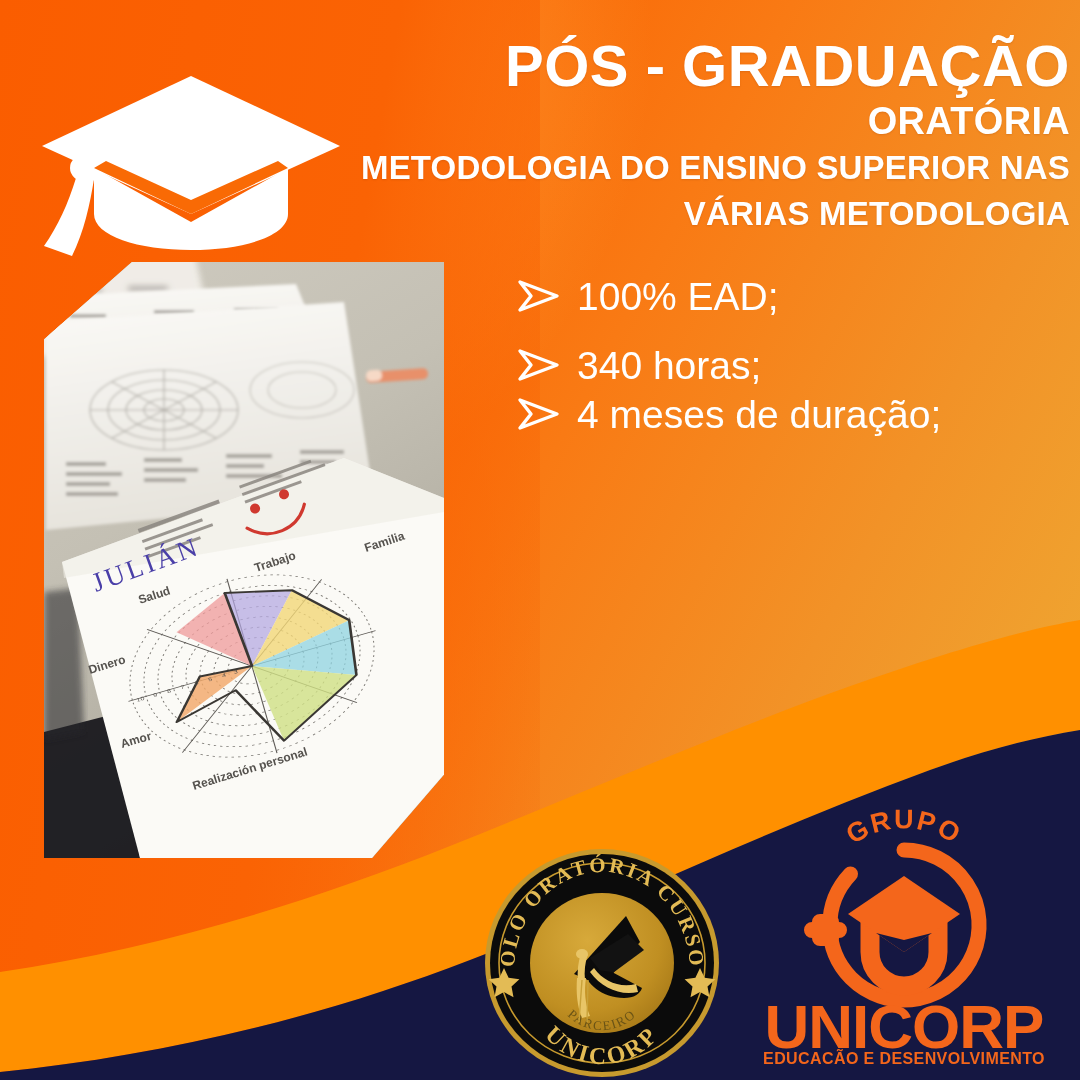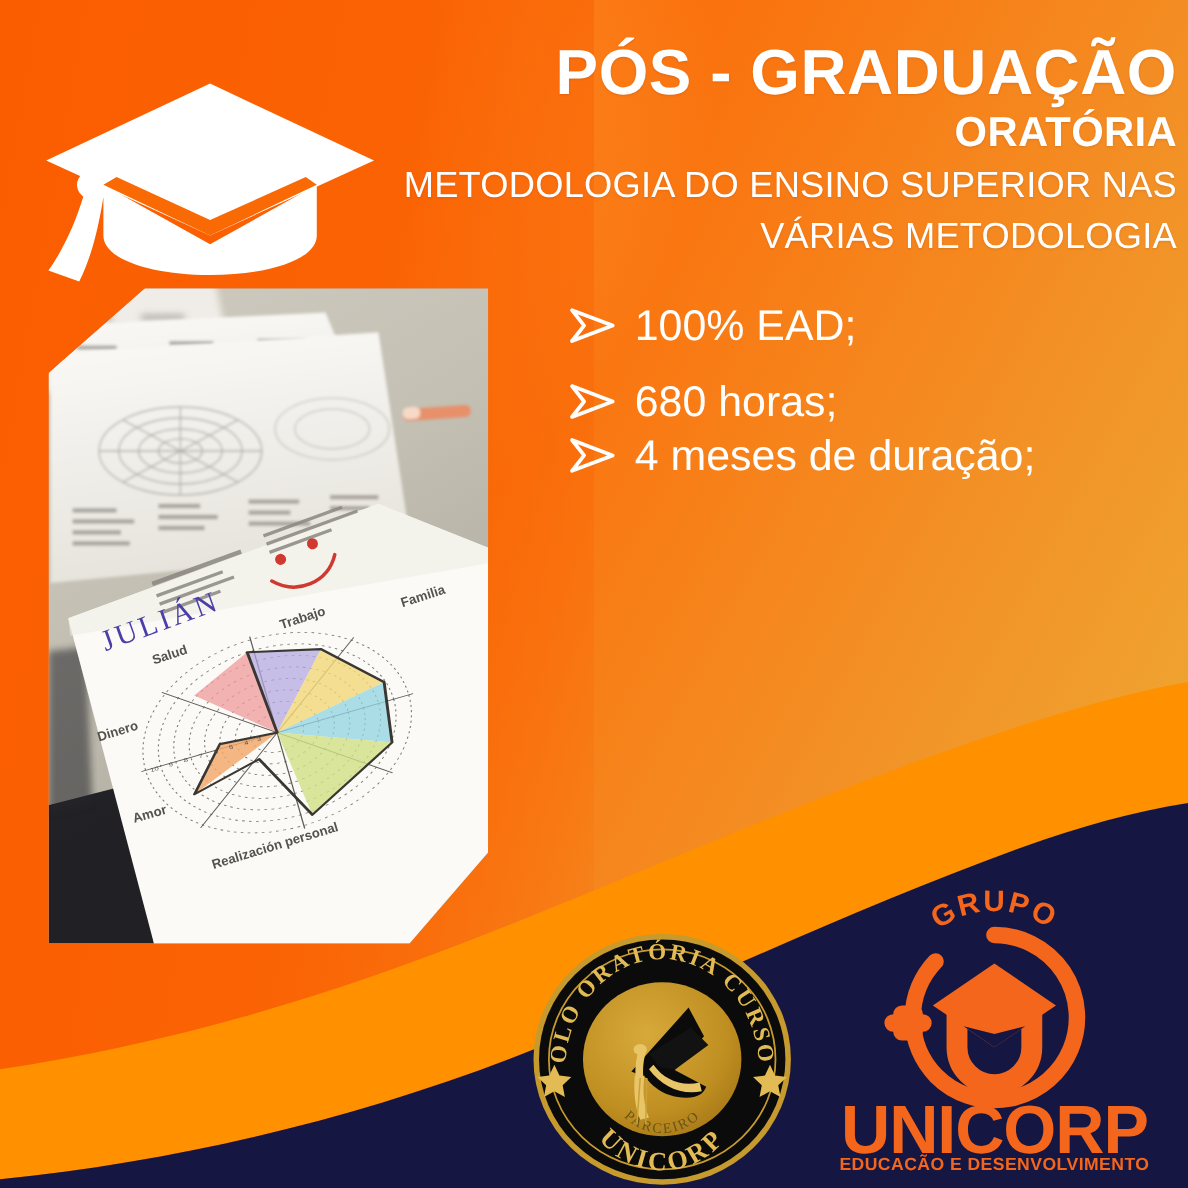--- a/index.html
+++ b/index.html
@@ -61,21 +61,21 @@
   }
   .h-main{
     font-size:58px;font-weight:bold;line-height:1.02;
     letter-spacing:.5px;margin:0;
   }
   .h-sub{
     font-size:38px;font-weight:bold;line-height:1.1;margin:6px 0 0 0;
     letter-spacing:.3px;
   }
   .h-course{
-    font-size:33px;font-weight:normal;line-height:1.28;margin:4px 0 0 0;
+    font-size:33px;font-weight:bold;line-height:1.28;margin:4px 0 0 0;
     letter-spacing:.2px;
   }
 
   
   .bullets{
     position:absolute;left:515px;top:276px;width:560px;
     color:#fff;
   }
   .bullet{
     display:flex;
@@ -306,21 +306,21 @@
         </svg>
       </span>
       <span class="bullet-text">100% EAD;</span>
     </li>
     <li class="bullet">
       <span class="bullet-arrow">
         <svg viewBox="0 0 46 40" aria-hidden="true">
           <path d="M5,6 L42,20 L5,34 L16,20 Z" fill="none" stroke="#ffffff" stroke-width="3.4" stroke-linejoin="round" stroke-linecap="round"></path>
         </svg>
       </span>
-      <span class="bullet-text">680 horas;</span>
+      <span class="bullet-text">340 horas;</span>
     </li>
     <li class="bullet">
       <span class="bullet-arrow">
         <svg viewBox="0 0 46 40" aria-hidden="true">
           <path d="M5,6 L42,20 L5,34 L16,20 Z" fill="none" stroke="#ffffff" stroke-width="3.4" stroke-linejoin="round" stroke-linecap="round"></path>
         </svg>
       </span>
       <span class="bullet-text">4 meses de duração;</span>
     </li>
   </ul>

